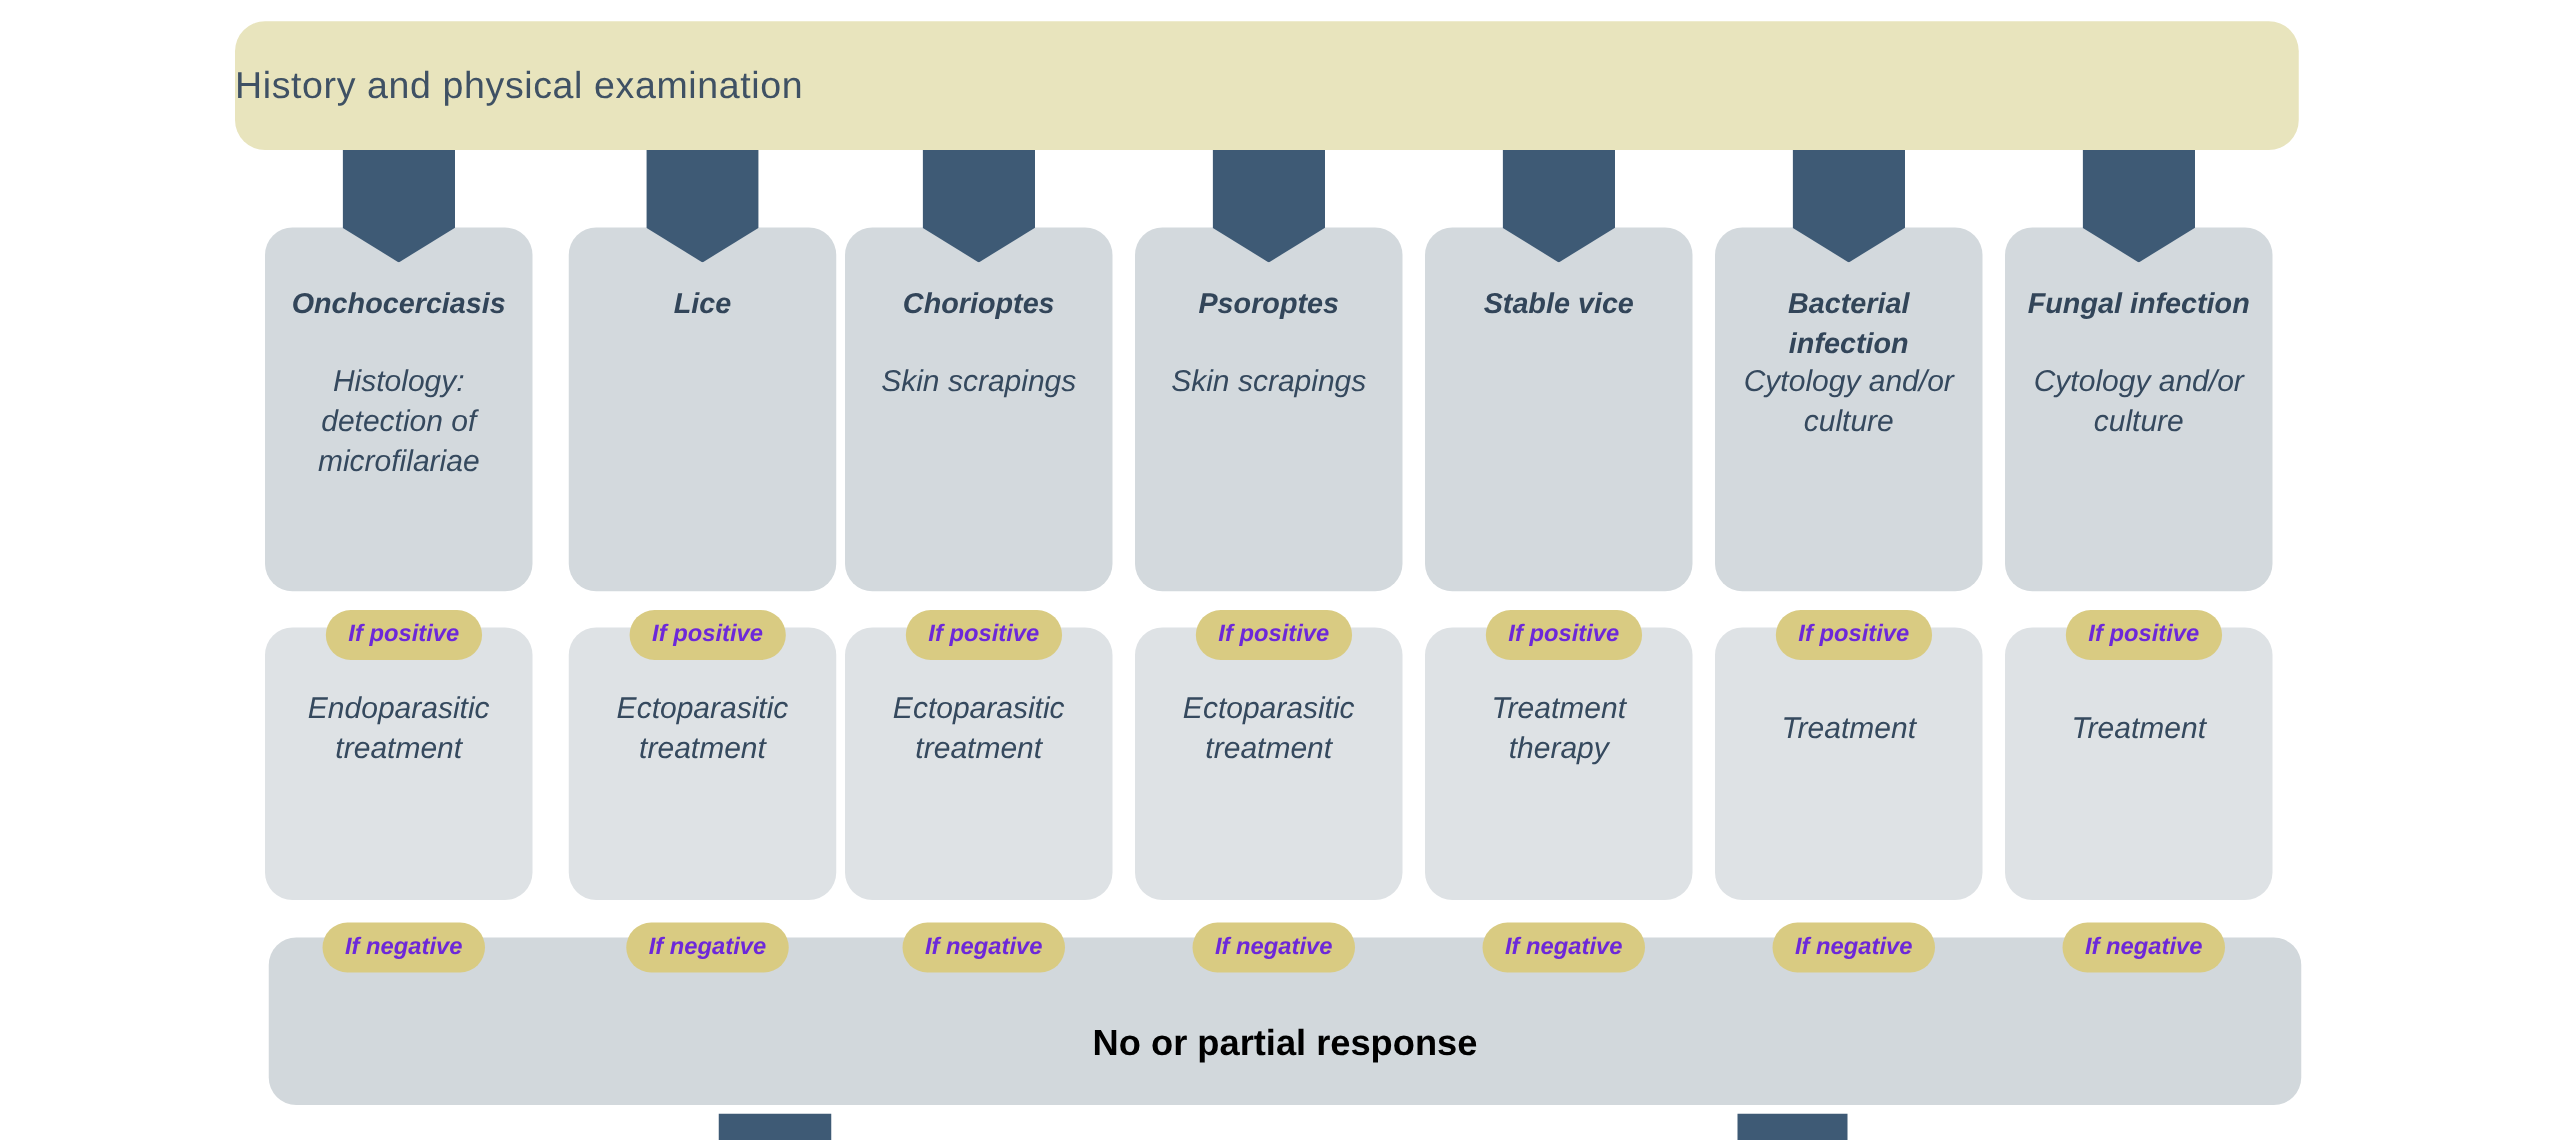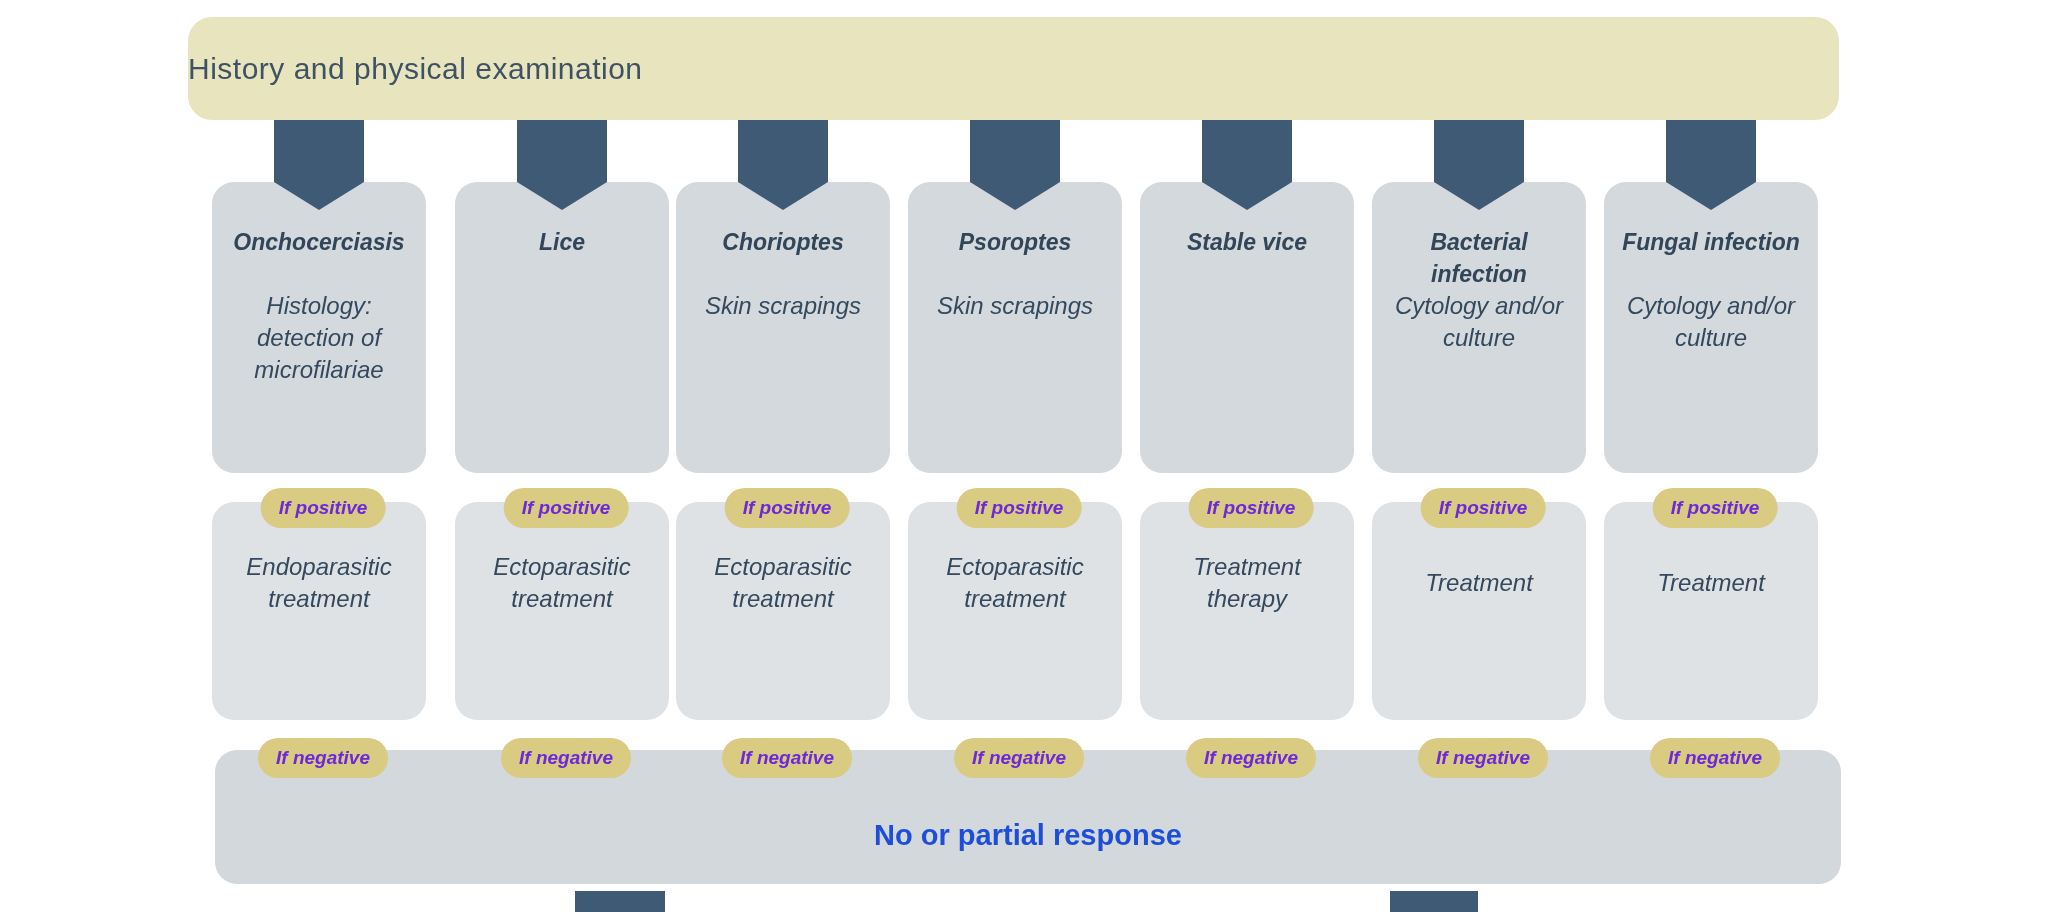--- a/index.html
+++ b/index.html
@@ -121,21 +121,21 @@
     width: 1626px; height: 134px;
     background: #d2d8dc;
     border-radius: 22px;
     display: flex; align-items: center; justify-content: center;
     padding-top: 36px;
     z-index: 1;
   }
   .footer-bar span {
     font-weight: bold;
     font-size: 29px;
-    color: #1d4ed8;
+    color: #000000;
   }
 
   
   .stub {
     position: absolute;
     top: 891px;
     width: 90px; height: 21px;
     background: #3e5a75;
   }
   .stub-1 { left: 575px; }

